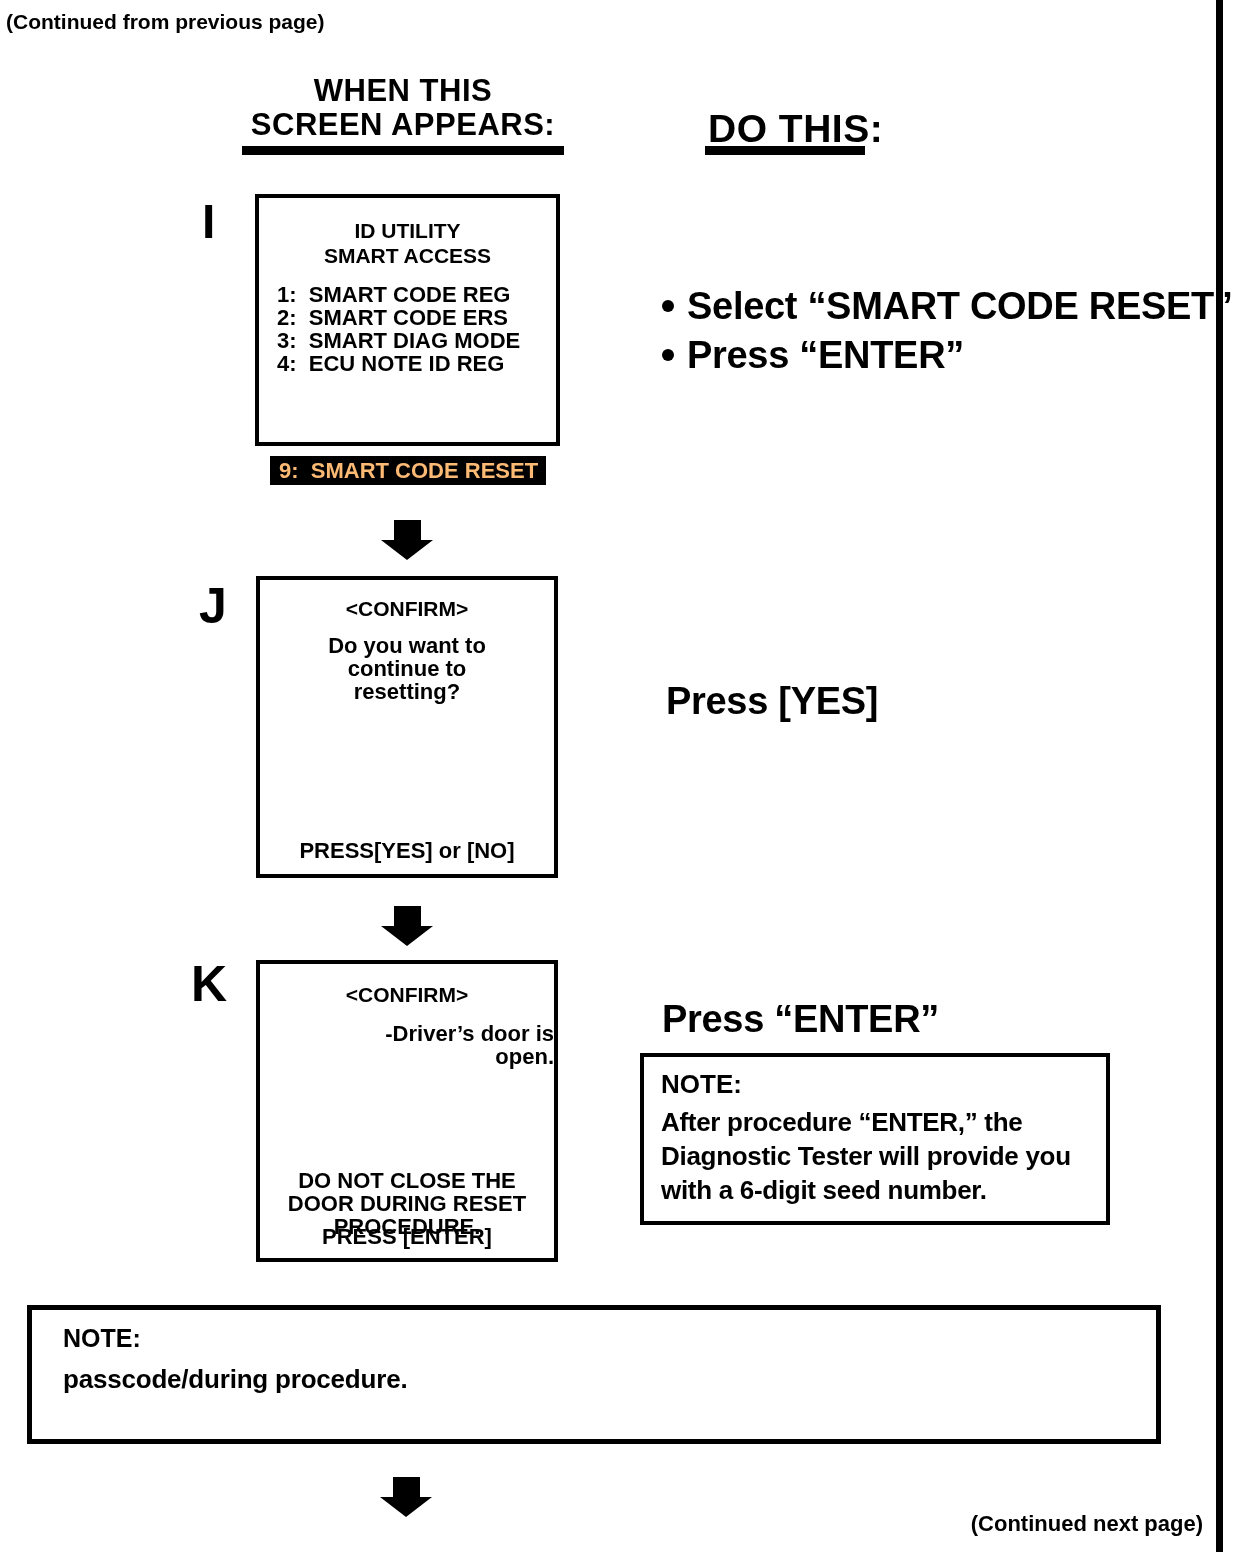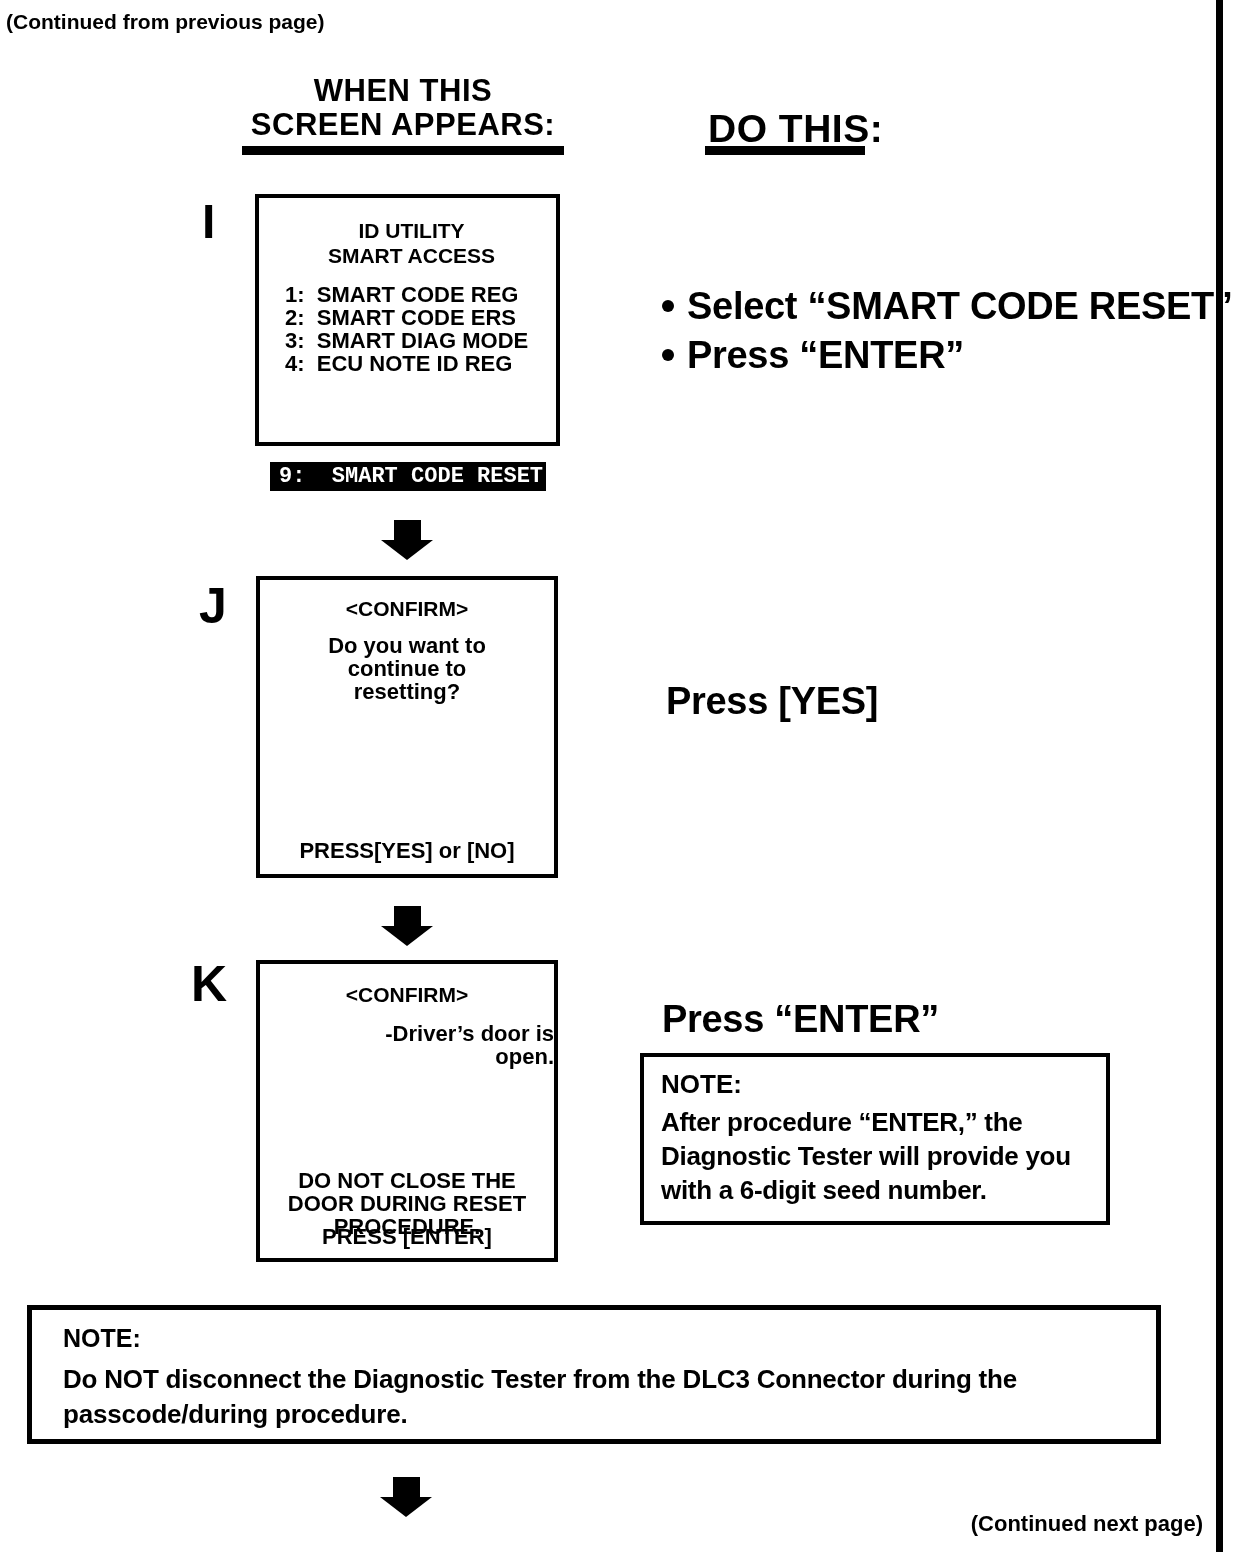--- a/index.html
+++ b/index.html
@@ -24,31 +24,31 @@
 
   
   .step-label { font-size:50px; line-height:1; }
   .lbl-i { left:202px; top:198px; font-size:48px; }
   .lbl-j { left:199px; top:581px; }
   .lbl-k { left:191px; top:959px; }
 
   
   .screen { border:4px solid #000; background:#fff; box-sizing:border-box;
             font-size:22px; line-height:23px; }
-  .scr-i { left:255px; top:194px; width:305px; height:252px;padding-left:8px; }
+  .scr-i { left:255px; top:194px; width:305px; height:252px; }
   .scr-j { left:256px; top:576px; width:302px; height:302px; text-align:center; }
   .scr-k { left:256px; top:960px; width:302px; height:302px; text-align:center; }
 
   .scr-title { text-align:center; font-size:21px; line-height:25px; padding-top:20px; }
   .scr-title-sm { text-align:center; font-size:21px; line-height:24px; padding-top:17px; }
   .menu { margin-top:15px; padding-left:18px; }
   .menu div { white-space:pre; }
-  .selected { position:absolute; left:11px; top:264px; width:276px; height:29px;
-              background:#000; color:#ffffff; line-height:29px; padding-left:9px;
-              white-space:pre; box-sizing:border-box;font-family:Liberation Mono, monospace; }
+  .selected { position:absolute; left:11px; top:258px; width:276px; height:29px;
+              background:#000; color:#fdba74; line-height:29px; padding-left:9px;
+              white-space:pre; box-sizing:border-box; }
   .j-msg { margin-top:17px; }
   .j-q   { margin-top:13px; }
   .scr-prompt { position:absolute; left:0; bottom:12px; width:100%; text-align:center; }
   .k-status { text-align:right; margin-top:15px;margin-left:10px; }
   .k-status .l1 { padding-left:21px; }
   .k-status .l2 { padding-left:33px; }
   .k-warning { position:absolute; left:0; top:176px; width:100%; text-align:center;margin-top:29px; }
   .k-prompt { bottom:10px; }
 
   
@@ -174,21 +174,20 @@
     <div class="nb">
       <div>After procedure “ENTER,” the</div>
       <div>Diagnostic Tester will provide you</div>
       <div>with a 6-digit seed number.</div>
     </div>
   </div>
 
   <div class="abs note note-bottom">
     <div class="nt">NOTE:</div>
     <div class="nb">
-      <div>Do NOT disconnect the Diagnostic Tester from the DLC3 Connector during the</div>
       <div>passcode/during procedure.</div>
     </div>
   </div>
 
   <div class="arrow arr-3">
     <div class="stem"></div>
     <div class="head"></div>
   </div>
 
   <div class="abs cont-next">(Continued next page)</div>

